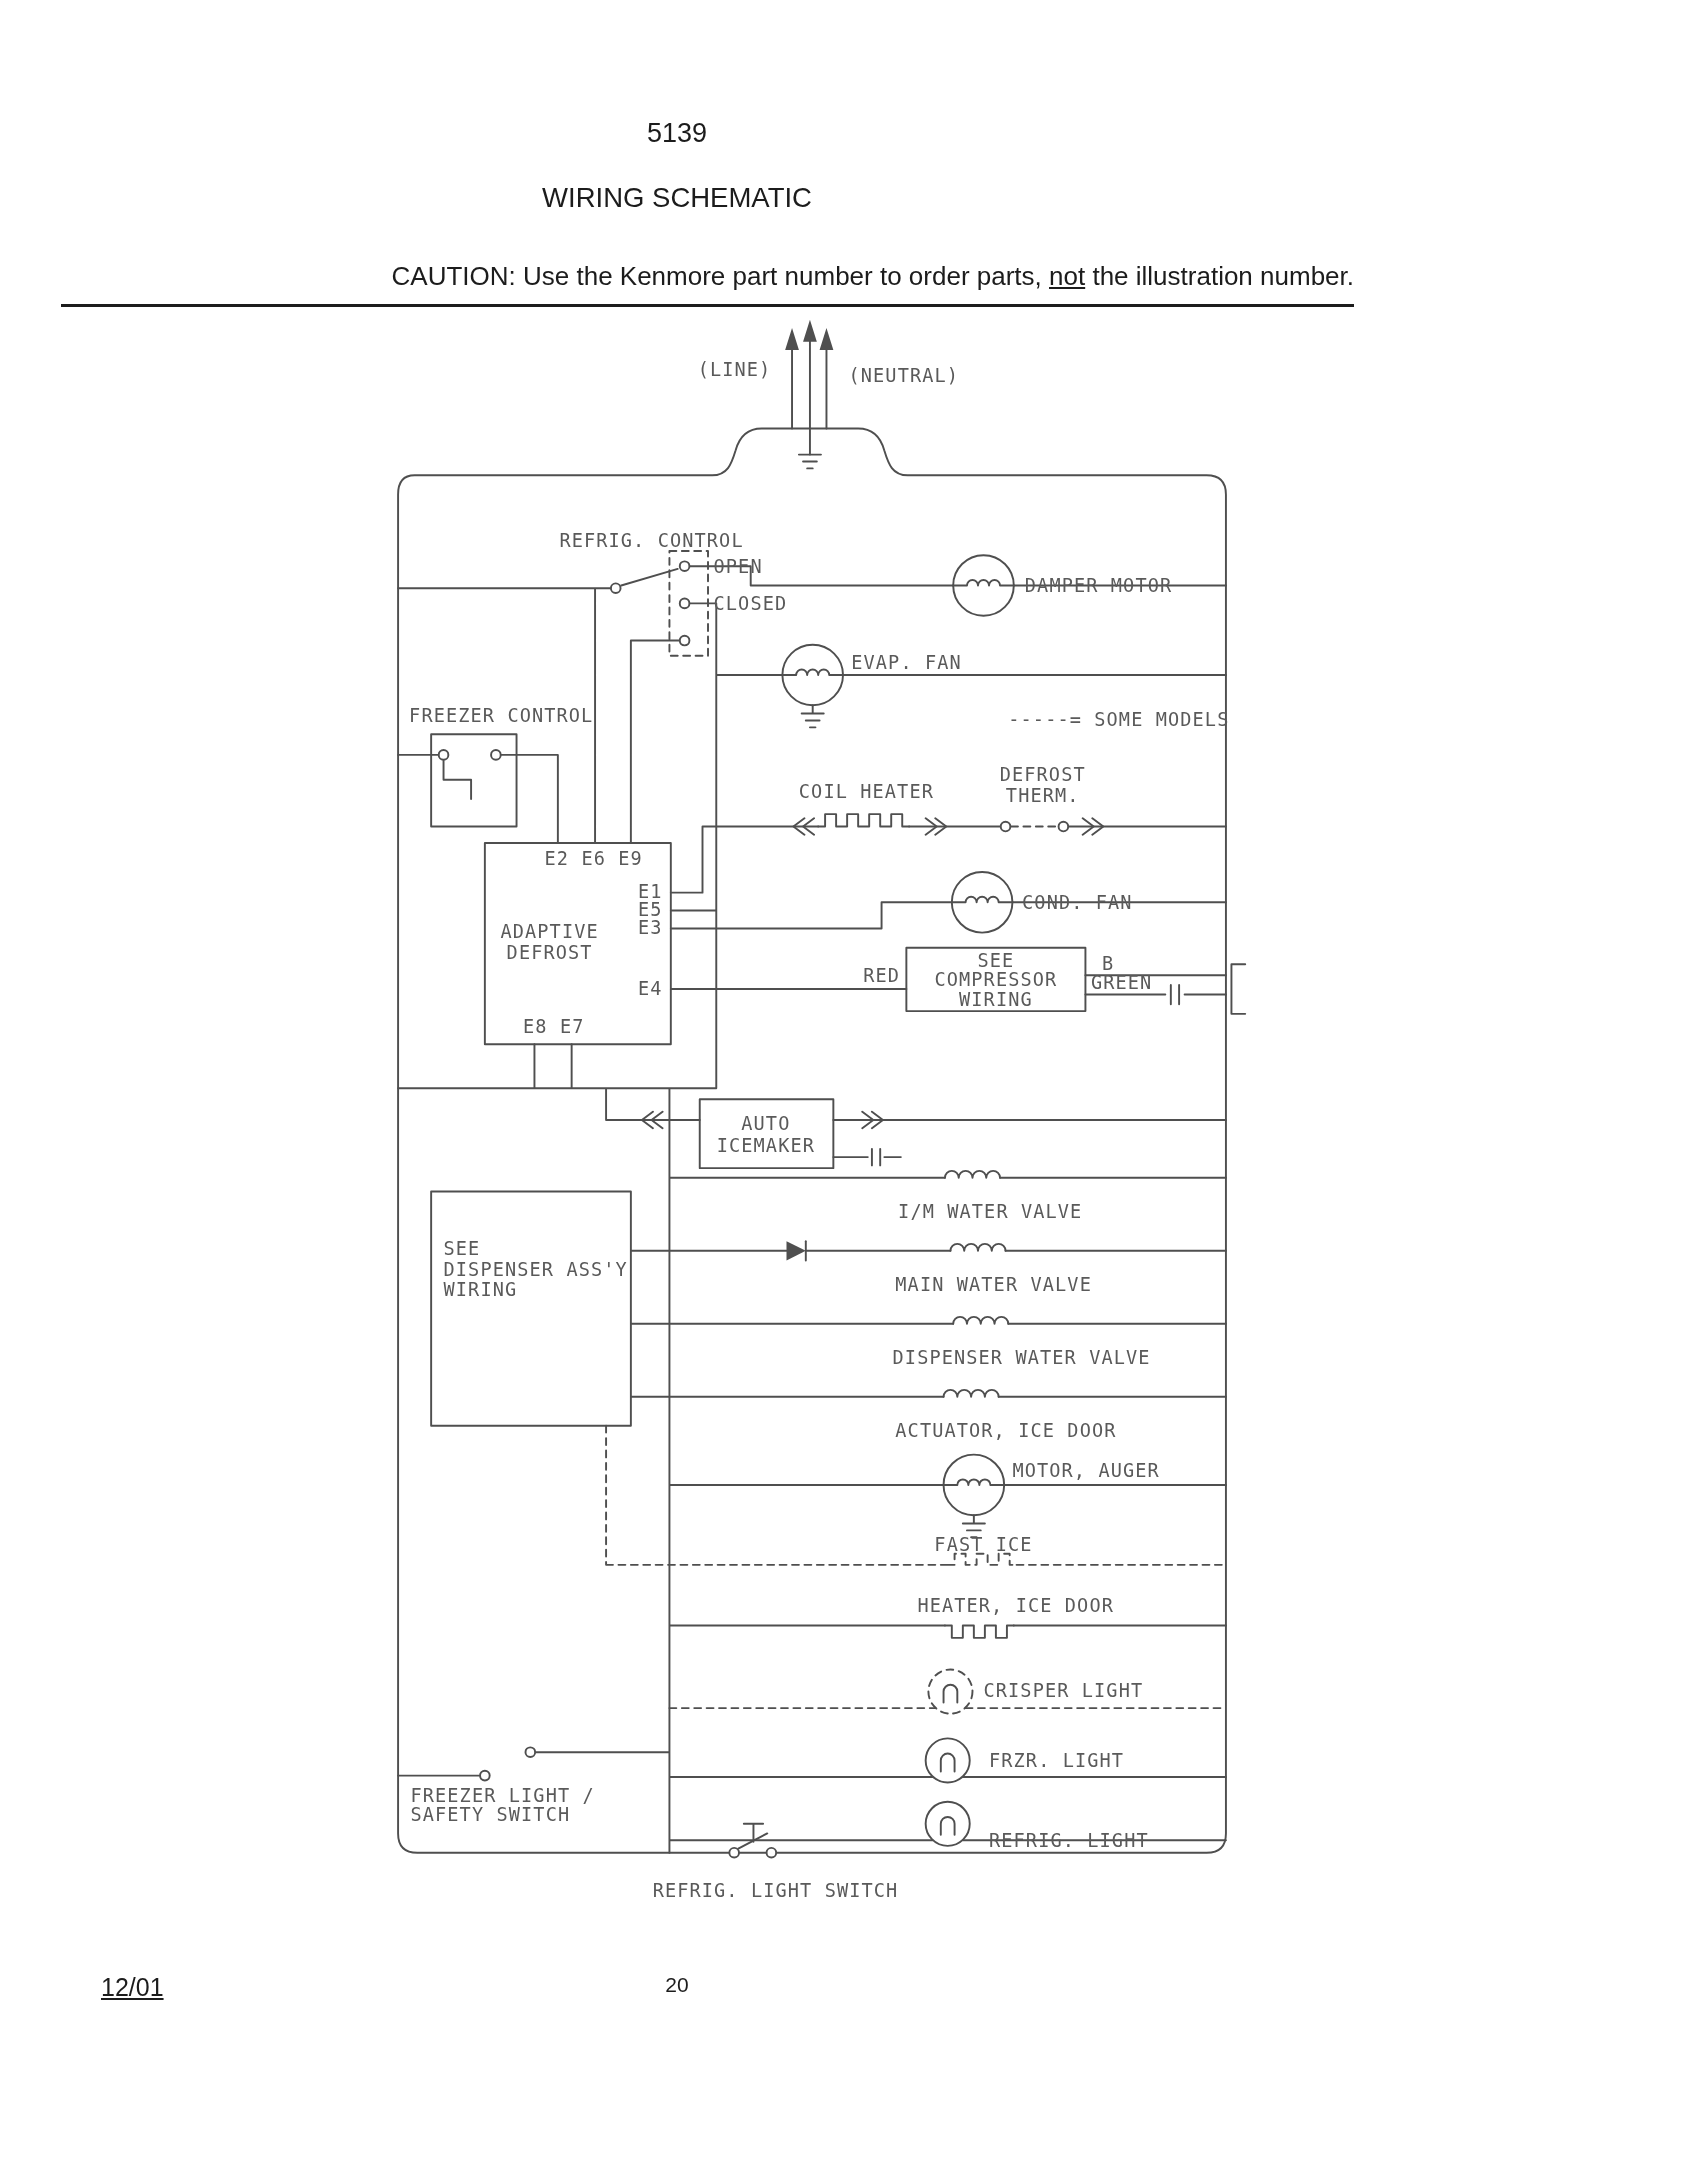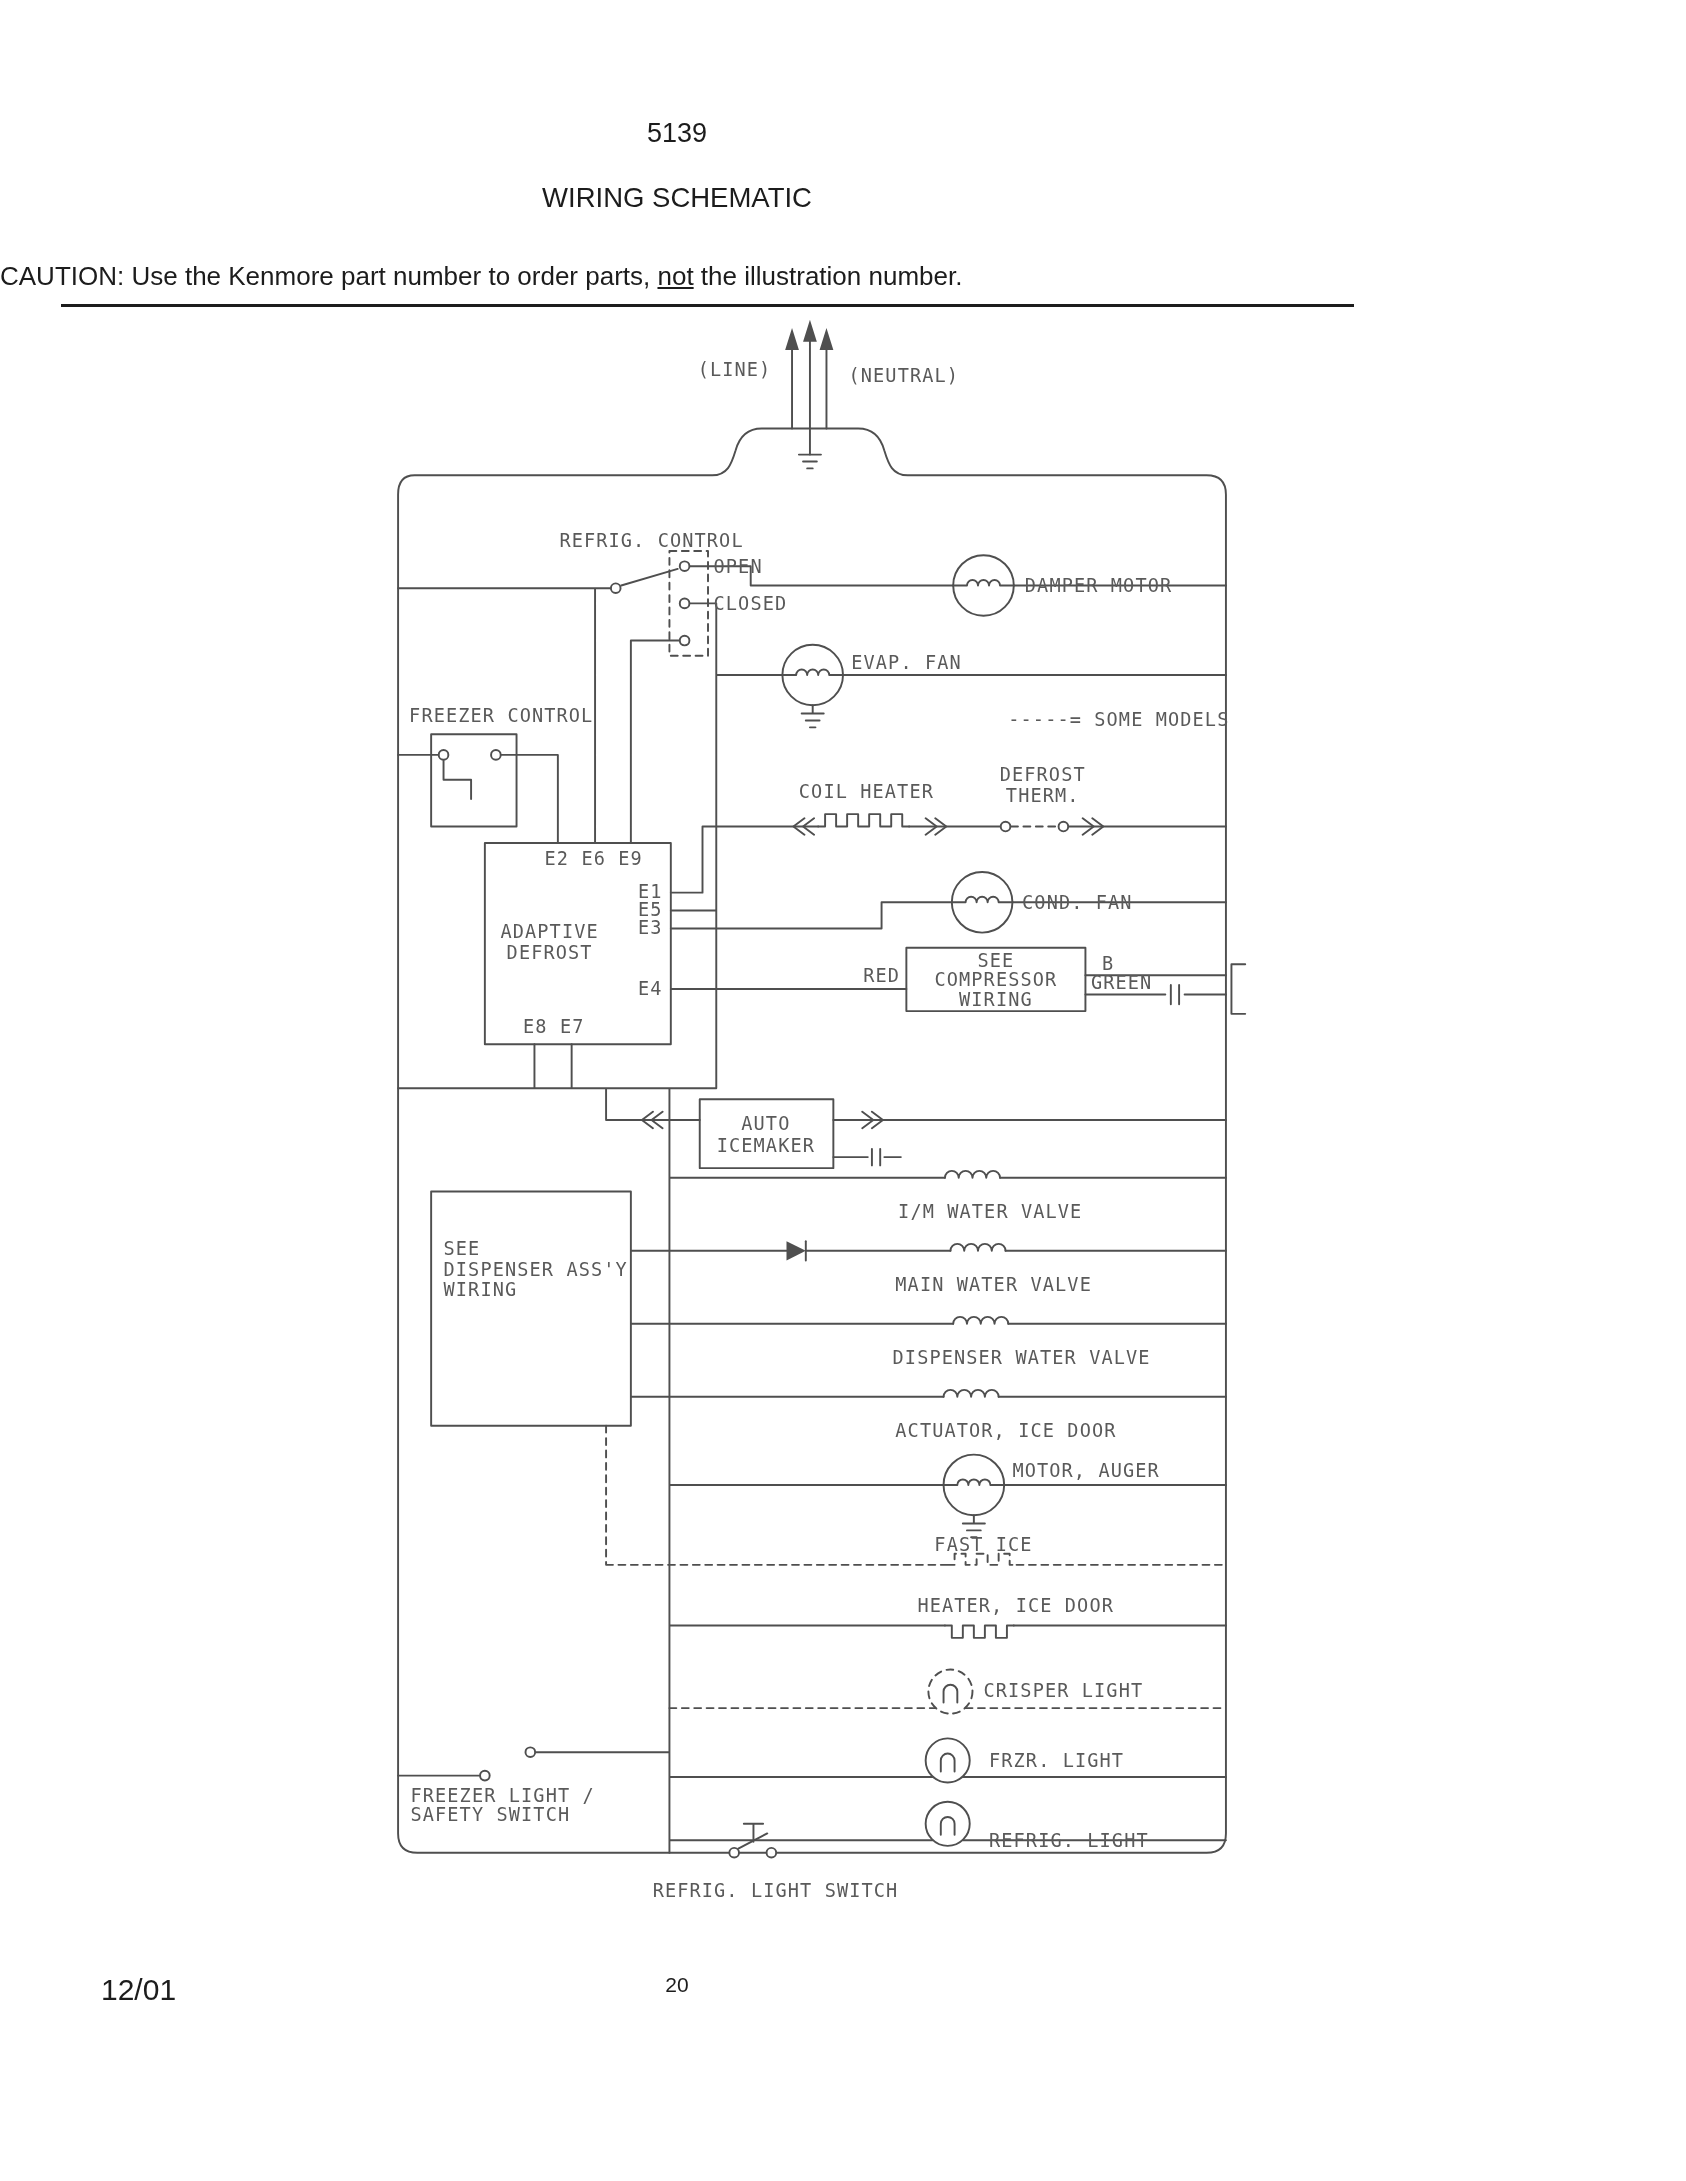--- a/index.html
+++ b/index.html
@@ -3,24 +3,24 @@
 <meta charset="utf-8">
 <style>
   * { margin:0; padding:0; box-sizing:border-box; }
   html,body { background:#ffffff; }
   .page {
     position:relative; width:1354px; height:2182px; background:#ffffff;
     font-family:"Liberation Sans", sans-serif; color:#1c1c1c; overflow:hidden;
   }
   .doc-number { position:absolute; top:118px; left:0; width:100%; text-align:center; font-size:27px; }
   .page-title { position:absolute; top:182px; left:0; width:100%; text-align:center; font-size:27.5px; }
-  .caution    { position:absolute; top:261px; left:0; width:100%; text-align:left; font-size:26px; }
+  .caution    { position:absolute; top:261px; left:0; width:100%; text-align:right; font-size:26px; }
   .caution .u { text-decoration:underline; }
   .rule { position:absolute; top:304px; left:61px; width:1485px; height:2.8px; background:#1c1c1c; }
-  .footer-date { position:absolute; top:1973px; left:101px; font-size:30px; }
+  .footer-date { position:absolute; top:1973px; left:101px; font-size:25px;text-decoration:underline; }
   .footer-page { position:absolute; top:1973px; left:0; width:100%; text-align:center; font-size:21px; }
   svg.schematic { position:absolute; top:0; left:0; }
   .w   { fill:none; stroke:#4f4f4f; stroke-width:1.4; stroke-linecap:round; stroke-linejoin:round; }
   .dash{ stroke-dasharray:5 4; }
   .fillshape { fill:#4f4f4f; stroke:none; }
   .contact { fill:#ffffff; stroke:#4f4f4f; stroke-width:1.4; }
   .lbl { font-family:"DejaVu Sans Mono", monospace; font-size:13.5px; letter-spacing:0.8px; fill:#5a5a5a; }
 </style>
 </head>
 <body>

